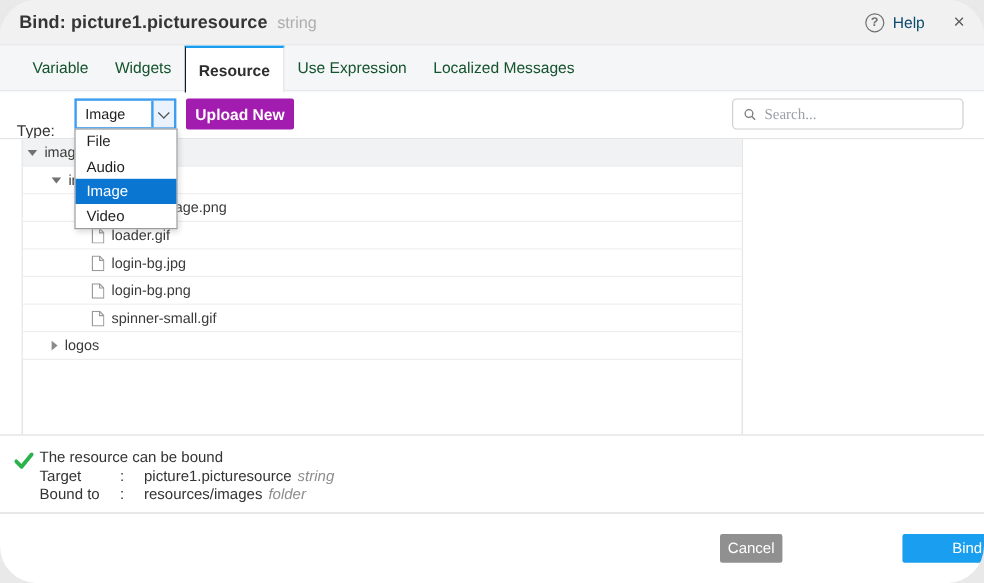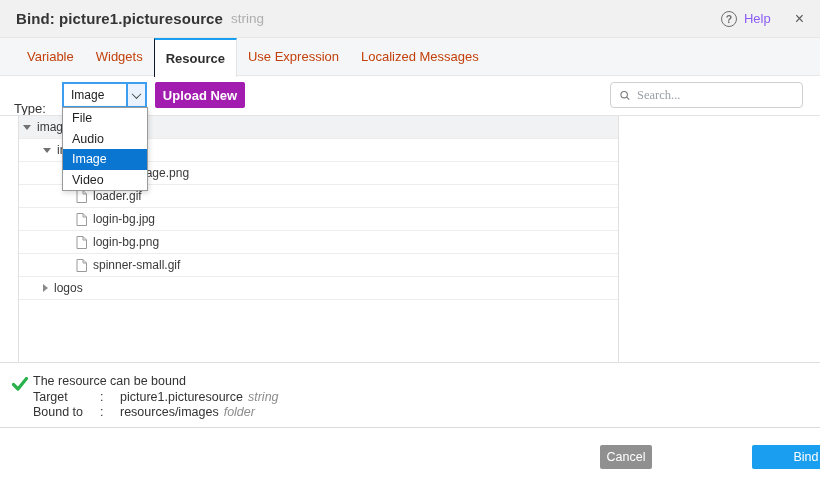--- a/index.html
+++ b/index.html
@@ -1,35 +1,35 @@
 <!DOCTYPE html>
 <html><head>
 <meta charset="utf-8">
 <style>
   * { margin:0; padding:0; box-sizing:border-box; }
   html,body { background:#e9e9e9; }
   body { font-family:"Liberation Sans", sans-serif; }
-  .dialog { position:relative; width:820px; height:486px; background:#fff; overflow:hidden; }
+  .dialog { position:relative; width:820px; height:486px; background:#fff; overflow:hidden;border-radius:31px; }
 
   
   .hdr { position:absolute; top:0; left:0; width:820px; height:38px; background:#f1f1f2;
          display:flex; align-items:center; padding:0 16px; border-bottom:1px solid #e7e7e8; }
   .hdr-title { font-size:15px; font-weight:600; color:#353535; letter-spacing:.1px; }
   .hdr-type { font-size:13.5px; color:#aeaeae; margin-left:8px; font-weight:400; }
   .hdr-right { margin-left:auto; display:flex; align-items:center; }
   .q-icon { width:16px; height:16px; border:1.4px solid #6f6f6f; border-radius:50%;
             display:flex; align-items:center; justify-content:center;
             font-size:10.5px; color:#6f6f6f; font-weight:700; }
-  .help-lbl { font-size:13px; color:#8b5cf6; margin-left:7px; }
+  .help-lbl { font-size:13px; color:#0c4a6e; margin-left:7px; }
   .close-x { margin-left:24px; font-size:16px; color:#5a5a5a; cursor:pointer; line-height:1; }
 
   
   .tabs { position:absolute; top:38px; left:0; width:820px; height:38px; background:#f5f6f7;
           border-bottom:1px solid #e6e7e8; display:flex; padding-left:16px; }
-  .tab { padding:0 11px; font-size:13px; color:#c2410c; display:flex; align-items:center;
+  .tab { padding:0 11px; font-size:13px; color:#14532d; display:flex; align-items:center;
          cursor:pointer; position:relative; }
   .tab.active { background:#fff; border-left:1px solid #0f172a; border-right:1px solid #e2e3e4;
                 border-top:2px solid #1a9ff0; color:#2e2e2e; font-weight:700; height:39px; z-index:2; }
 
   
   .type-lbl { position:absolute; left:14px; top:82px; height:26px; line-height:26px;
               font-size:13px; color:#333;margin-top:14px; }
   .select { position:absolute; left:62px; top:82px; width:85px; height:26px;
             border:2px solid #3d9df0; background:#fff; display:flex; align-items:stretch; cursor:pointer; }
   .select-value { flex:1; font-size:12px; color:#222; display:flex; align-items:center; padding-left:7px; }

